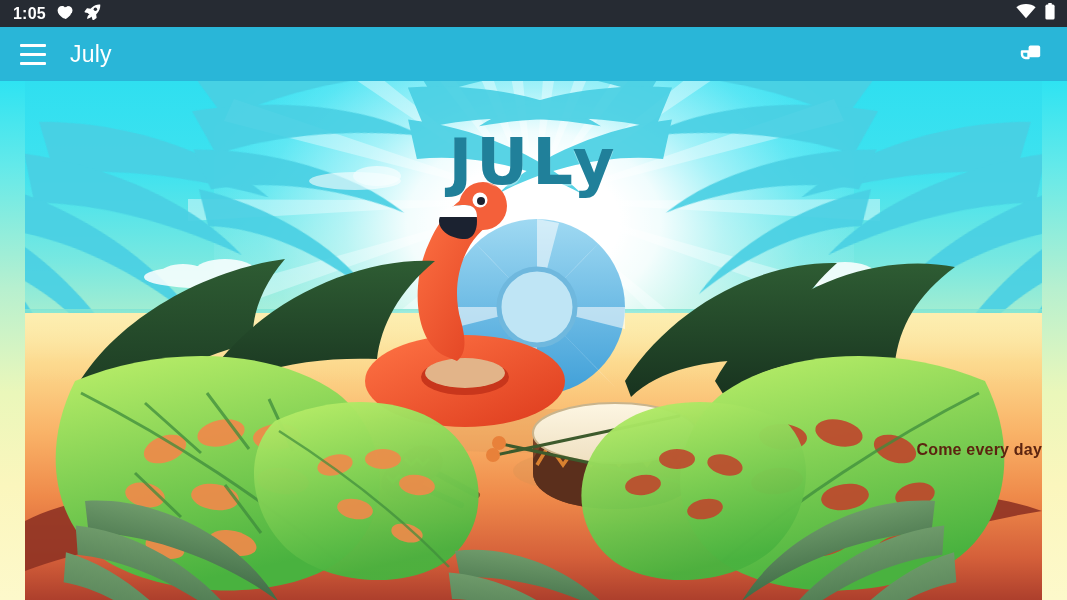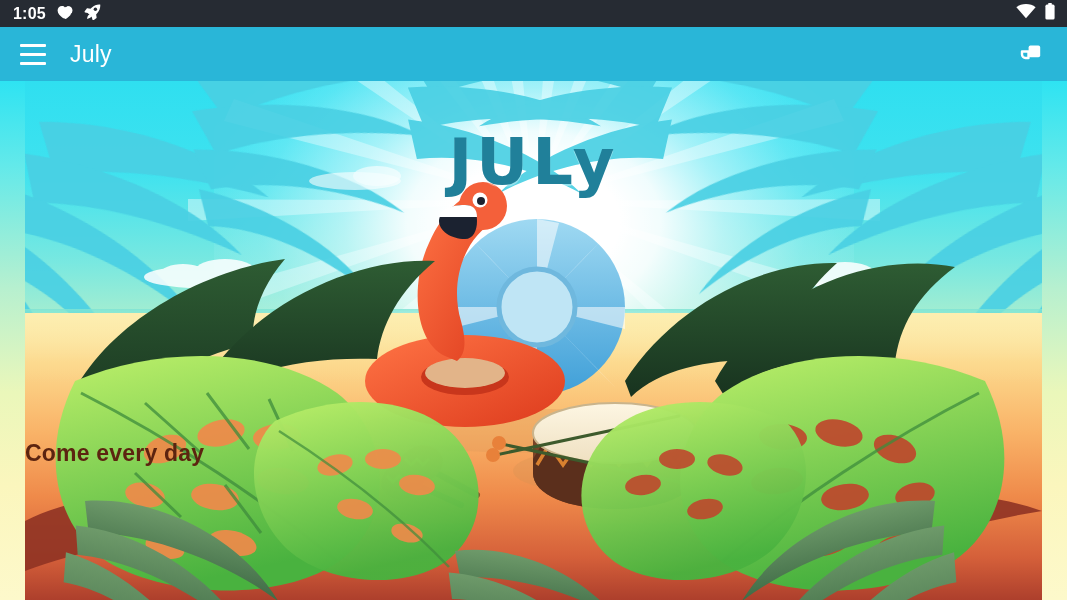--- a/index.html
+++ b/index.html
@@ -110,24 +110,24 @@
     font-weight: 700;
     font-size: 64px;
     letter-spacing: 4px;
     color: #20809a;
     z-index: 20;
     text-shadow: 0 2px 0 rgba(255,255,255,.35);
   }
 
   .tagline {
     position: absolute; left: 0; right: 0; top: 360px;
-    text-align: left; z-index: 22;
+    text-align: right; z-index: 22;
     color: #5c2410;
     font-weight: 700;
-    font-size: 23px;
+    font-size: 16px;
     line-height: 1.12;
     letter-spacing: .2px;
   }
 </style>
 </head>
 <body>
 
 <div id="app">
 
   <div class="statusbar">

